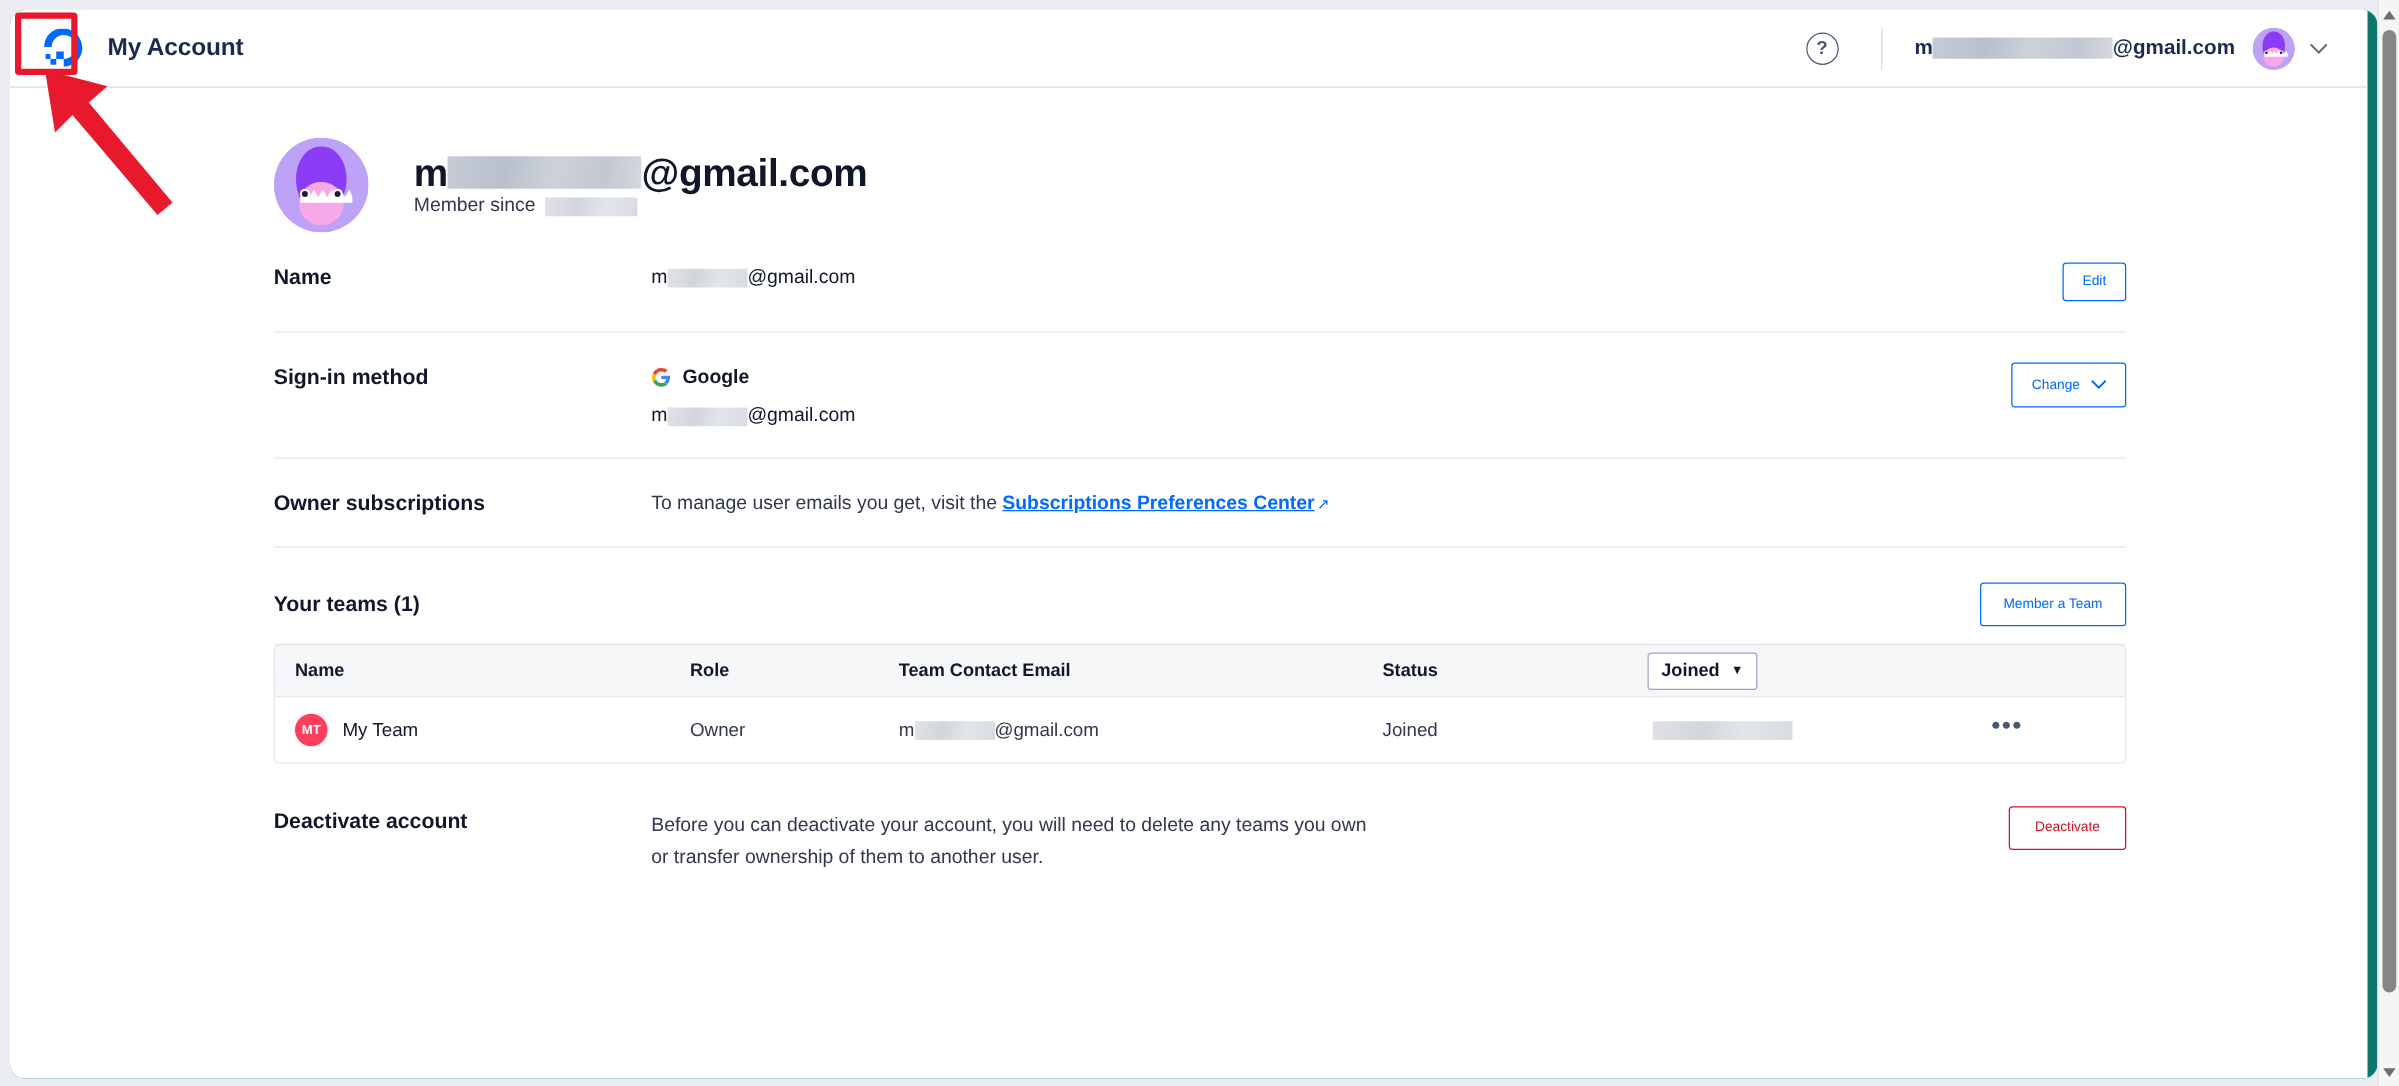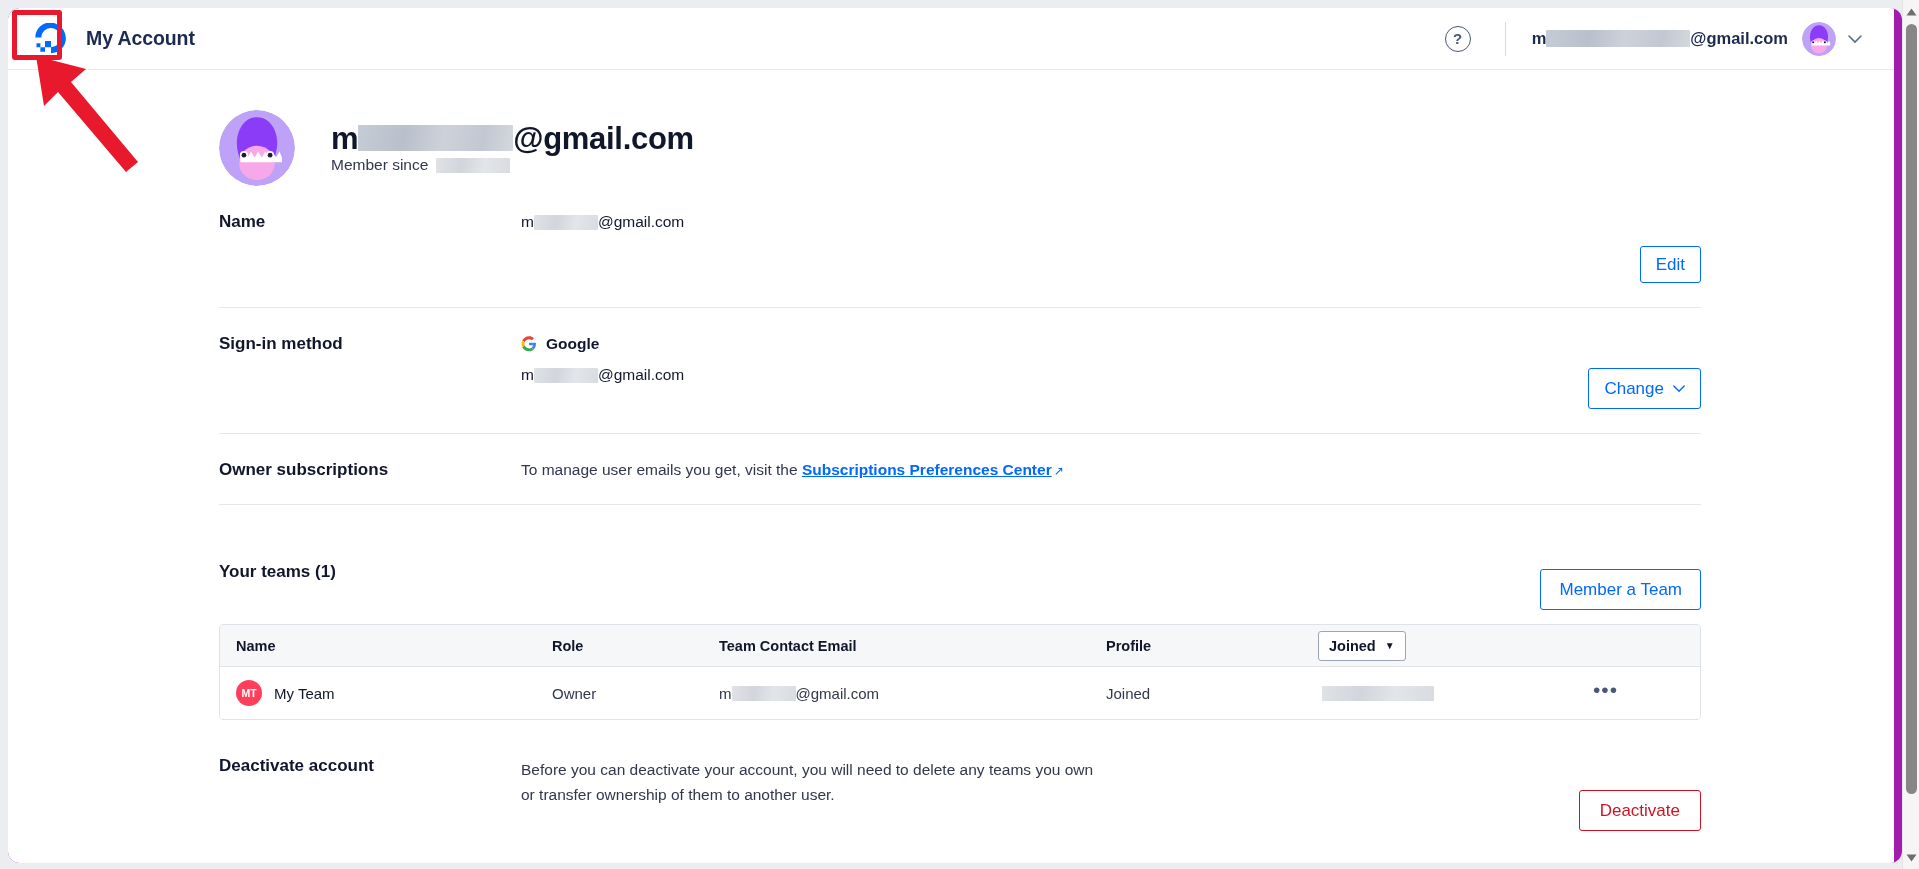--- a/index.html
+++ b/index.html
@@ -19,21 +19,21 @@
     overflow: hidden;
   }
 
   
   .window-surface {
     position: absolute;
     left: 8px;
     top: 8px;
     width: 1894px;
     height: 855px;
-    background: #a21caf;
+    background: #0f766e;
     border-radius: 12px;
     overflow: hidden;
   }
 
   
   .topbar {
     position: absolute;
     left: 0; top: 0;
     width: 1886px;
     height: 62px;
@@ -240,30 +240,29 @@
   .link {
     color: #0069ff;
     text-decoration: underline;
     font-weight: bold;
     cursor: pointer;
   }
   .ext-arrow { color: #0069ff; font-size: 12px; margin-left: 2px; }
 
   
   .btn {
-    font-size: 17px;
+    font-size: 11px;
     border-radius: 3px;
     background: #ffffff;
     cursor: pointer;
     display: inline-flex;
     align-items: center;
     justify-content: center;
     white-space: nowrap;
     line-height: 1;
-    margin-top: 36px;
   }
   .btn-blue {
     border: 1.6px solid #0069ff;
     color: #0069ff;
   }
   .btn-red {
     border: 1.6px solid #cf1322;
     color: #cf1322;
   }
   .btn-edit { padding: 9px 15px; }
@@ -546,21 +545,21 @@
           <div class="teams-title">Your teams (1)</div>
           <div class="spacer"></div>
           <div class="btn btn-blue btn-create">Member a Team</div>
         </div>
 
         <div class="table">
           <div class="thead">
             <div class="th c-name">Name</div>
             <div class="th c-role">Role</div>
             <div class="th c-email">Team Contact Email</div>
-            <div class="th c-status">Profile</div>
+            <div class="th c-status">Status</div>
             <div class="th c-joined">
               <span class="joined-chip">
                 <span>Joined</span>
                 <span class="caret">▼</span>
               </span>
             </div>
             <div class="th c-menu"></div>
           </div>
 
           <div class="trow">

